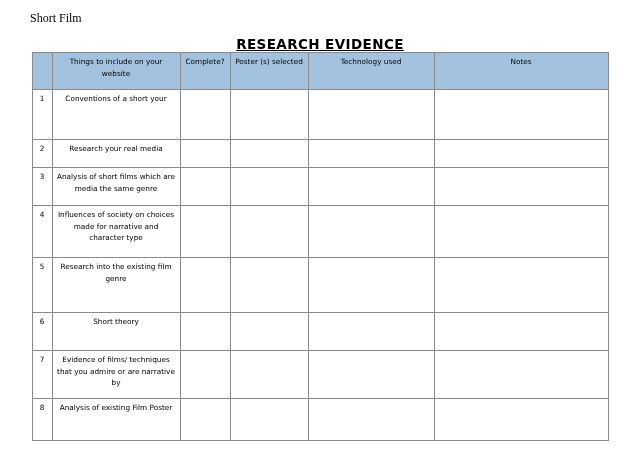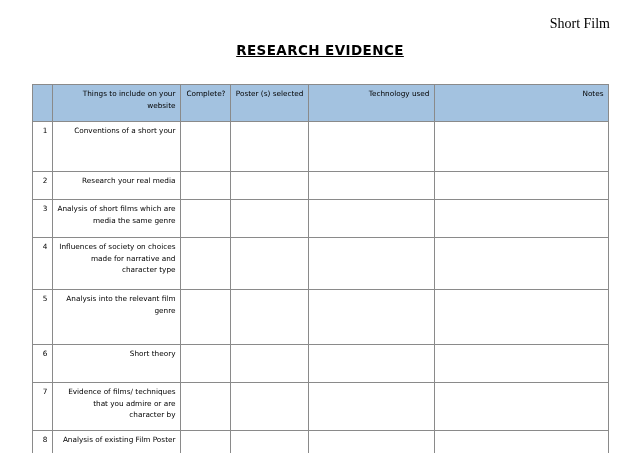--- a/index.html
+++ b/index.html
@@ -15,52 +15,52 @@
     overflow: hidden;
   }
   .page {
     position: relative;
     width: 640px;
     height: 453px;
     box-sizing: border-box;
     padding: 10px 30px 0 30px;
   }
   .doc-header {
-    text-align: right;
+    text-align: left;
     font-family: "Liberation Serif", serif;
-    font-size: 14px;
+    font-size: 12px;
     line-height: 12px;
-    margin-top: 8px;
+    margin-top: 2px;
     margin-bottom: 12px;
   }
   .doc-title {
     text-align: center;
     font-family: "DejaVu Sans", sans-serif;
     font-size: 13.5px;
     font-weight: bold;
     letter-spacing: 0.4px;
     text-decoration: underline;
-    margin-bottom: 26px;
+    margin-bottom: 0;
   }
   table.evidence-table {
     border-collapse: collapse;
     table-layout: fixed;
     width: 576px;
     margin: 0 auto;
     font-family: "DejaVu Sans", sans-serif;
   }
   table.evidence-table td,
   table.evidence-table th {
     border: 1px solid #8a8a8a;
     vertical-align: top;
     padding: 3px 4px 3px 4px;
     font-size: 7.3px;
     line-height: 11.5px;
     font-weight: normal;
-    text-align: right;
+    text-align: center;
     word-wrap: break-word;
   }
   thead th {
     background: #a3c2e0;
     height: 30px;
   }
   .col-num   { width: 20px; }
   .col-task  { width: 128px; }
   .col-comp  { width: 50px; }
   .col-fmt   { width: 78px; }
@@ -126,37 +126,37 @@
       <tr style="height:52px">
         <td class="cell-num">4</td>
         <td>Influences of society on choices made for narrative and character type</td>
         <td></td>
         <td></td>
         <td></td>
         <td></td>
       </tr>
       <tr style="height:55px">
         <td class="cell-num">5</td>
-        <td>Analysis into the relevant film genre</td>
+        <td>Research into the existing film genre</td>
         <td></td>
         <td></td>
         <td></td>
         <td></td>
       </tr>
       <tr style="height:38px">
         <td class="cell-num">6</td>
         <td>Short theory</td>
         <td></td>
         <td></td>
         <td></td>
         <td></td>
       </tr>
       <tr style="height:48px">
         <td class="cell-num">7</td>
-        <td>Evidence of films/ techniques that you admire or are character by</td>
+        <td>Evidence of films/ techniques that you admire or are narrative by</td>
         <td></td>
         <td></td>
         <td></td>
         <td></td>
       </tr>
       <tr style="height:42px">
         <td class="cell-num">8</td>
         <td>Analysis of existing Film Poster</td>
         <td></td>
         <td></td>

